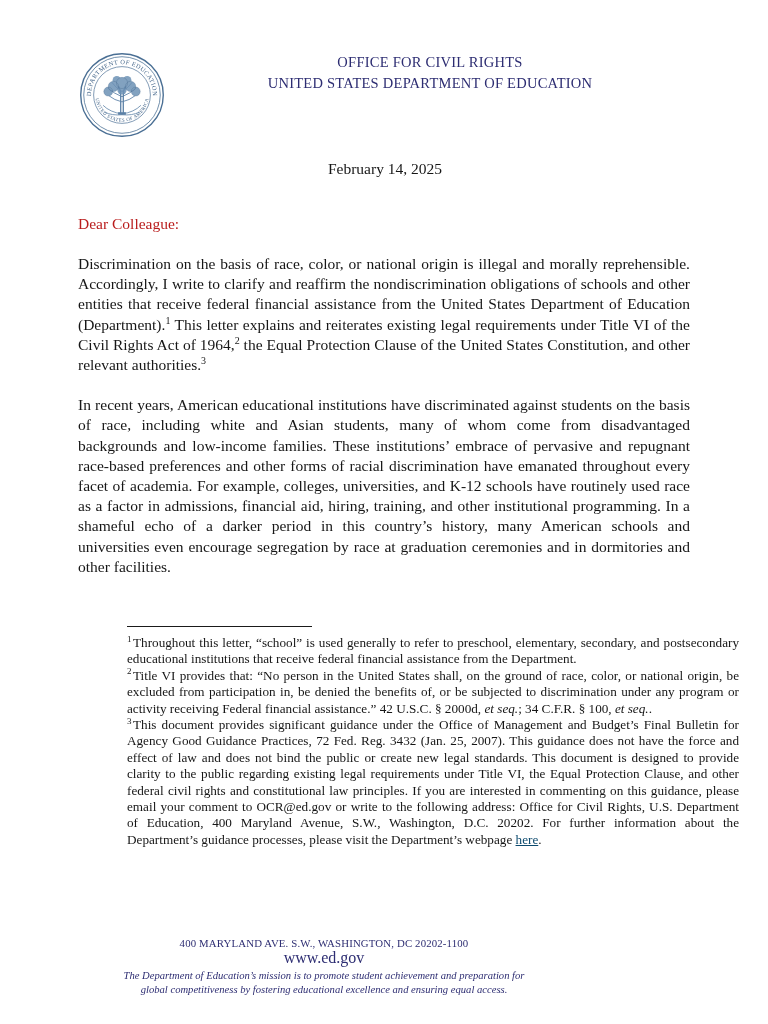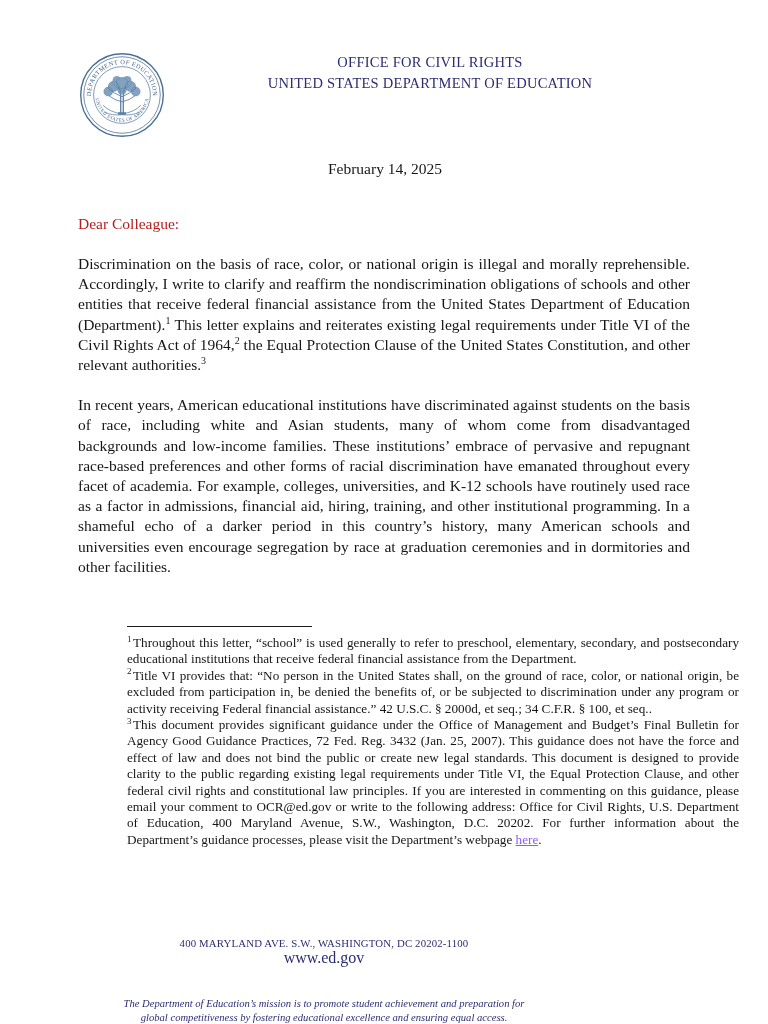--- a/index.html
+++ b/index.html
@@ -135,24 +135,24 @@
     text-align: justify;
     text-justify: inter-word;
     margin: 0 0 0 0;
   }
   p.footnote sup.fnum {
     font-size: 9px;
     vertical-align: super;
     line-height: 0;
     margin-right: 1.5px;
   }
-  .ital { }
+  .ital { font-style: italic; }
 
   a.inline-link {
-    color: #8b5cf6;
+    color: #0c4a6e;
     text-decoration: underline;
   }
 
   
   .page-footer {
     position: absolute;
     left: 0;
     top: 936px;
     width: 648px;
     text-align: center;
@@ -163,21 +163,21 @@
     font-size: 10.8px;
     line-height: 14.5px;
     letter-spacing: 0.15px;
   }
   .footer-url {
     color: #2d2d72;
     font-size: 16px;
     line-height: 14.5px;
   }
   .mission-stmt {
-    margin-top: 32px;
+    margin-top: 4px;
     color: #2d2d72;
     font-size: 10.6px;
     line-height: 14.2px;
     font-style: italic;
     padding: 0 112px;
   }
 </style>
 </head>
 <body>
 

